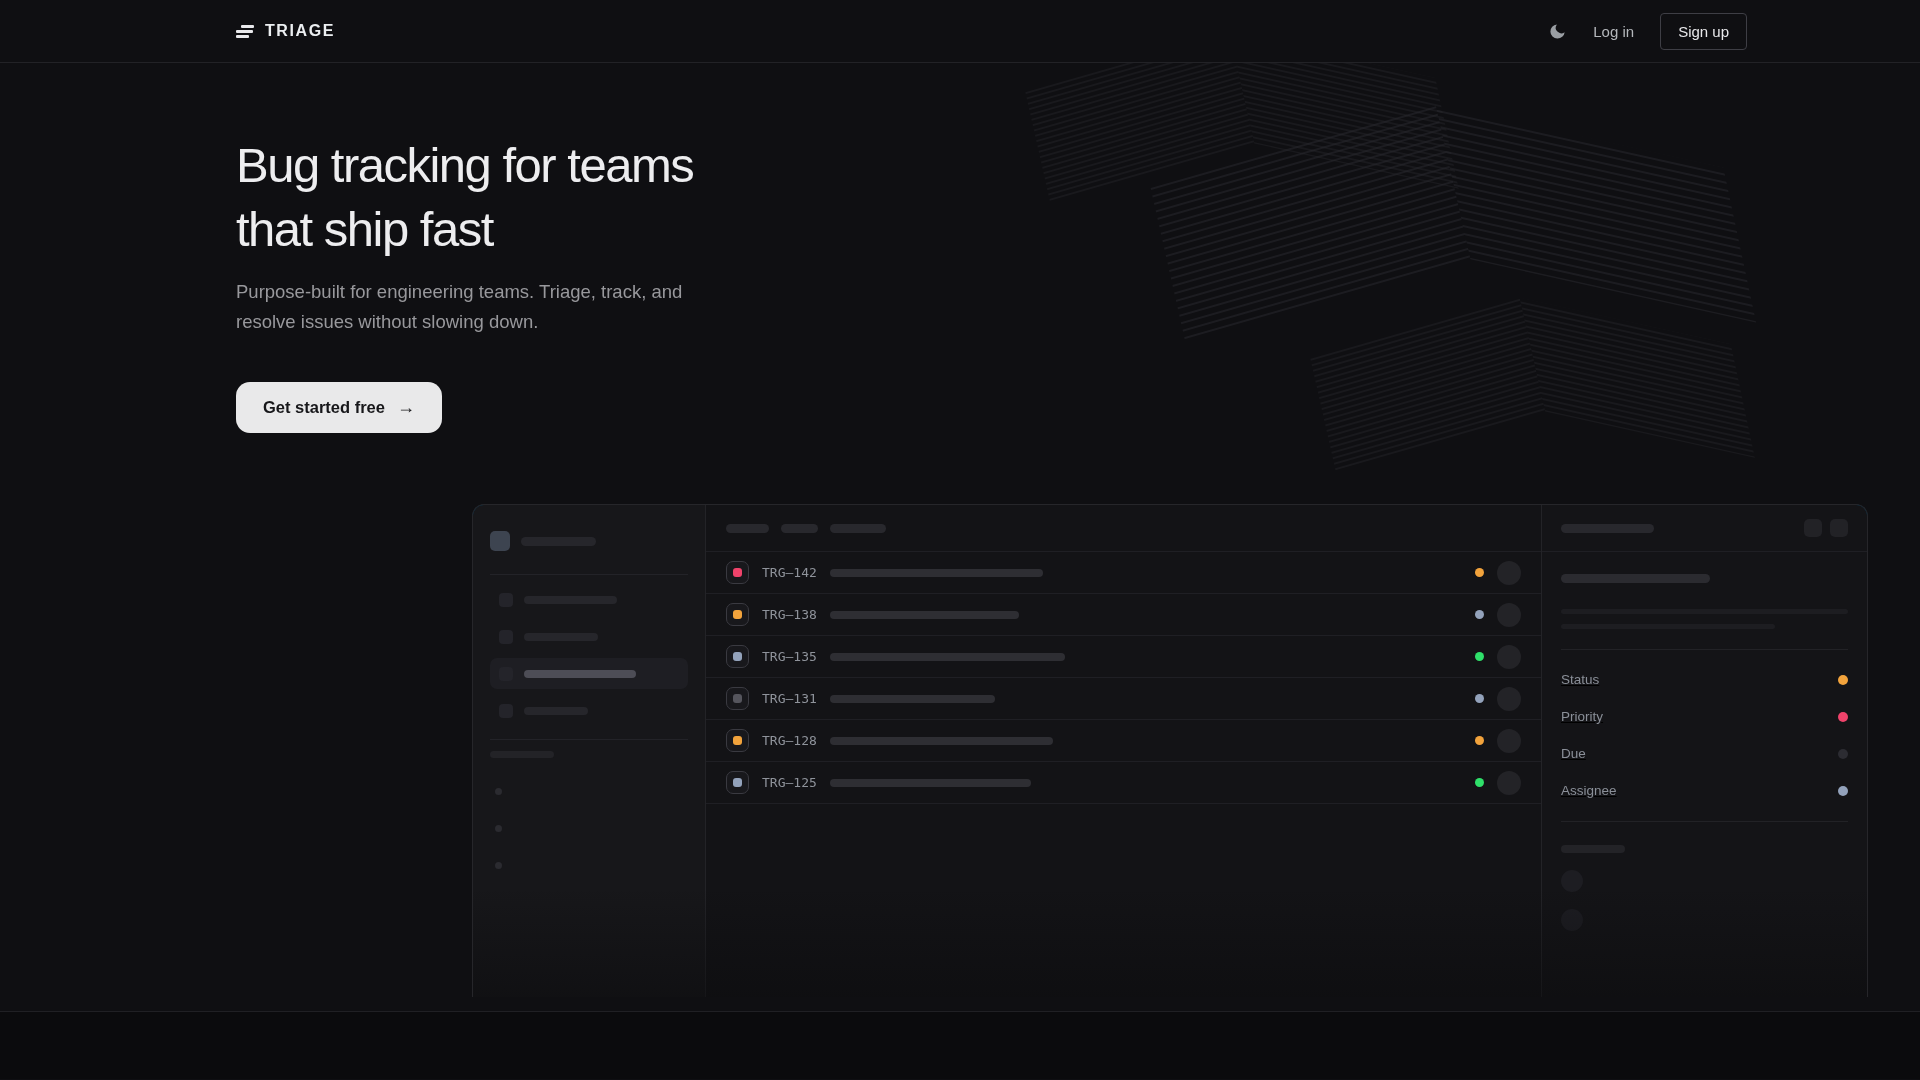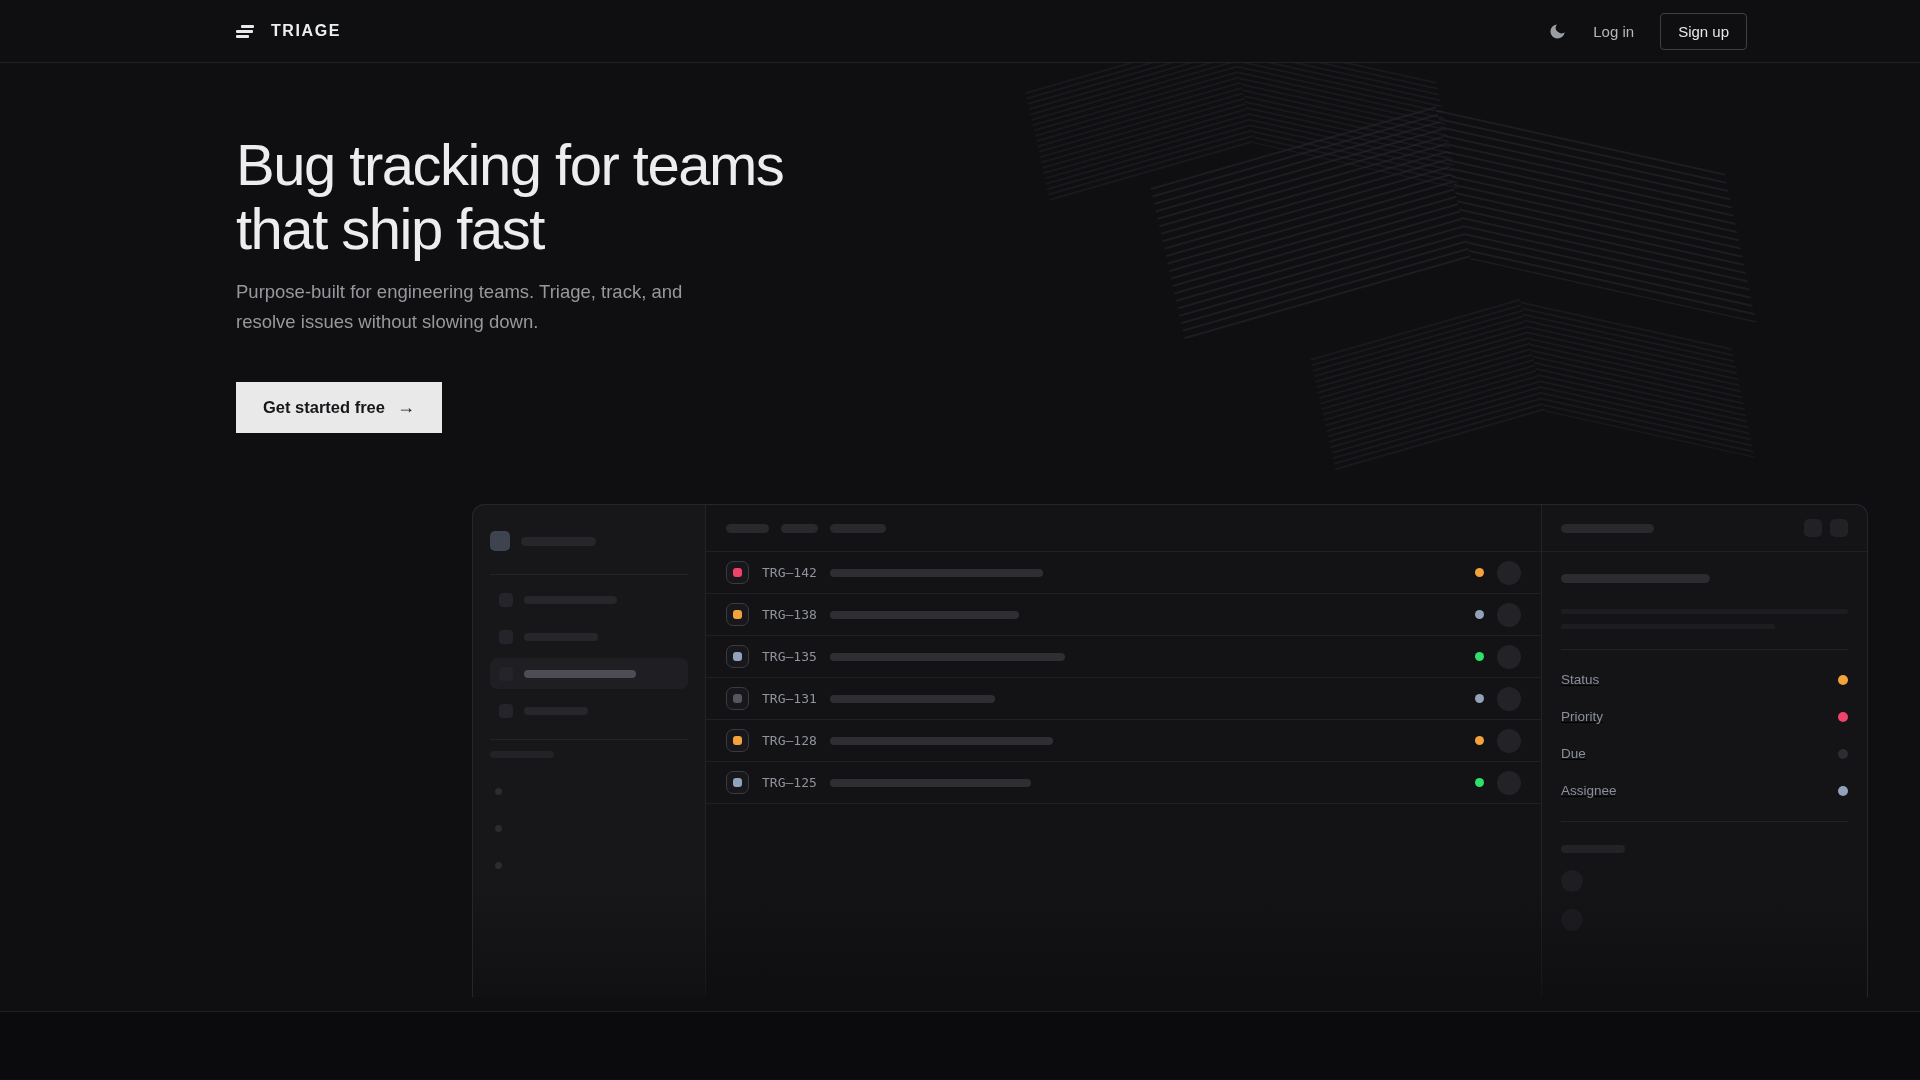--- a/index.html
+++ b/index.html
@@ -4,42 +4,42 @@
 <style>
   * { margin:0; padding:0; box-sizing:border-box; }
   html,body { width:1920px; height:1080px; background:#0f0f12; overflow:hidden;
               font-family:"Liberation Sans", sans-serif; }
 
   
   .nav { position:relative; z-index:10; height:63px; background:#0f0f12;
          border-bottom:1px solid #222226; display:flex; align-items:center;
          justify-content:space-between; padding:0 236px 0 236px; }
   .nav-right { display:flex; align-items:center; gap:26px; margin-right:-63px; }
-  .brand { display:flex; align-items:center; gap:17px; }
+  .brand { display:flex; align-items:center; gap:11px; }
   .brand-glyph { display:flex; flex-direction:column; gap:2px; width:18px; }
   .brand-glyph span { height:3px; border-radius:1px; background:#e9e9ec; }
   .brand-glyph .b1 { width:13px; align-self:flex-end; }
   .brand-glyph .b2 { width:17px; }
   .brand-glyph .b3 { width:13px; align-self:flex-start; }
   .brand-name { color:#eceff1; font-size:16px; font-weight:700; letter-spacing:1.6px; }
   .theme-btn { background:none; border:none; cursor:pointer; display:flex; align-items:center; }
   .login { color:#b4b7bb; font-size:15px; cursor:pointer; }
   .signup { background:transparent; border:1px solid #3e3e45; border-radius:4px;
             color:#e8e8eb; font-size:15px; padding:9px 17px; cursor:pointer;
             font-family:"Liberation Sans", sans-serif; }
 
   
   .hero { position:relative; height:949px; border-bottom:1px solid #202024; overflow:hidden; }
   .hero-art { position:absolute; left:1000px; top:0; z-index:0; pointer-events:none; }
   .hero-content { position:relative; z-index:1; padding-left:236px; }
-  h1 { margin-top:70px; color:#ededef; font-size:58px; font-weight:500;
+  h1 { margin-top:70px; color:#ededef; font-size:49px; font-weight:500;
        letter-spacing:-1.5px; line-height:64px; }
   .sub { margin-top:16px; color:#98989c; font-size:18.5px; line-height:30px; }
   .cta { margin-top:45px; display:inline-flex; align-items:center; gap:12px;
-         background:#e9e9ea; color:#17171a; border:none; border-radius:0;
+         background:#e9e9ea; color:#17171a; border:none; border-radius:14px;
          padding:0 27px; height:51px; font-size:16.5px; font-weight:700; cursor:pointer;
          font-family:"Liberation Sans", sans-serif; }
   .cta .arrow { font-size:18px; font-weight:400; }
 
   
   .mock { position:relative; z-index:1; margin:71px 0 0 236px; width:1396px; height:493px;
           background:#0c4a6e; border:1px solid #26262a; border-bottom:none;
           border-radius:12px 12px 0 0; display:flex; overflow:hidden; }
   .mock::after { content:""; position:absolute; left:0; right:0; bottom:0; height:110px;
                  background:linear-gradient(to bottom, rgba(15,15,18,0), rgba(11,11,13,.55));

